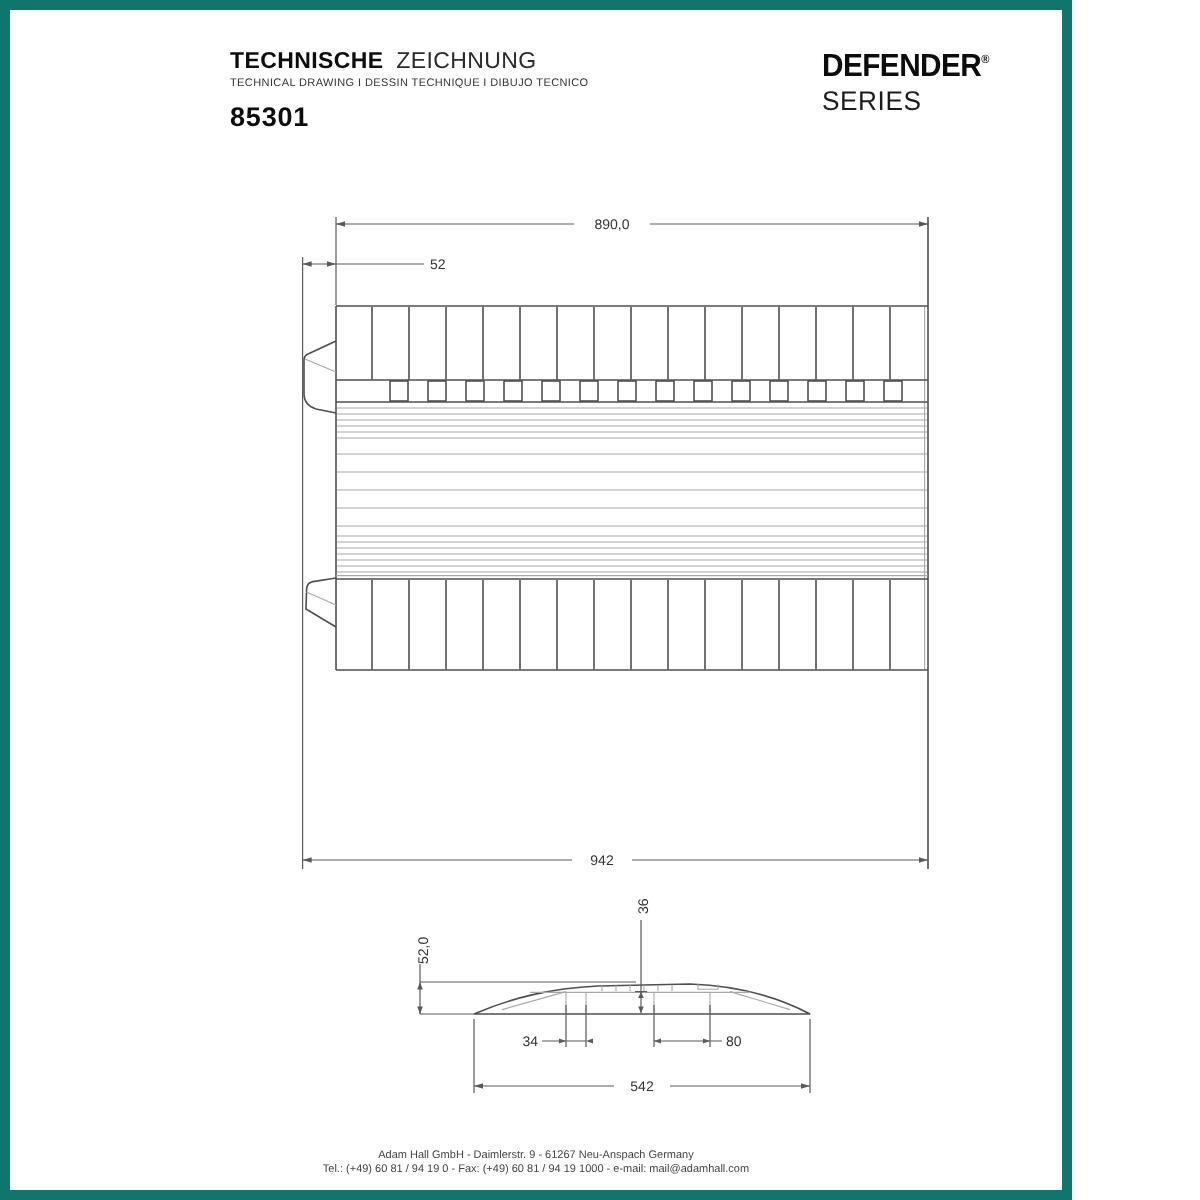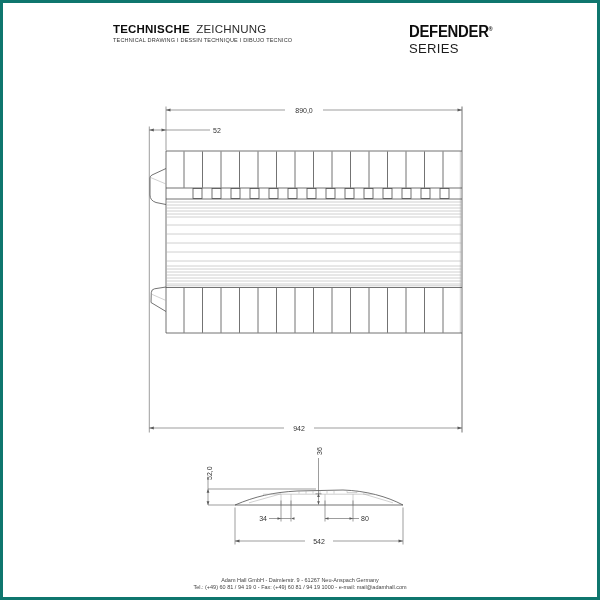--- a/index.html
+++ b/index.html
@@ -1,16 +1,16 @@
 <!DOCTYPE html>
 <html><head>
 <meta charset="utf-8">
 <style>
   html,body{margin:0;padding:0;background:#fff;}
-  #stage{position:relative;width:600px;height:600px;background:#fff;border:3px solid #0f766e;box-sizing:border-box;overflow:hidden;font-family:"Liberation Sans",sans-serif;}
+  #stage{position:relative;width:536px;height:600px;background:#fff;border:5px solid #0f766e;box-sizing:border-box;overflow:hidden;font-family:"Liberation Sans",sans-serif;}
   .hdr{position:absolute;left:110px;top:20px;color:#111;}
   .hdr-title{font-size:11.5px;letter-spacing:.2px;white-space:nowrap;}
   .hdr-title .t1{font-weight:800;color:#0d0d0d;}
   .hdr-title .t2{font-weight:400;color:#2b2b2b;margin-left:3px;}
   .hdr-sub{font-size:5.5px;color:#333;letter-spacing:.2px;margin-top:2px;white-space:nowrap;}
   .hdr-code{font-size:13.5px;font-weight:800;color:#0d0d0d;margin-top:6px;letter-spacing:.4px;}
   .brand{position:absolute;left:406px;top:20px;color:#0d0d0d;}
   .brand-name{font-size:16px;font-weight:800;letter-spacing:-.3px;transform:scaleX(.93);transform-origin:left;white-space:nowrap;}
   .brand-name .reg{font-size:6px;vertical-align:super;font-weight:700;}
   .brand-series{font-size:13.5px;font-weight:400;letter-spacing:.3px;margin-top:0px;color:#1c1c1c;transform:scaleX(.97);transform-origin:left;}
@@ -27,20 +27,21 @@
 <body>
 
 <div id="stage">
 
   <div class="hdr">
     <div class="hdr-title">
       <span class="t1">TECHNISCHE</span>
       <span class="t2">ZEICHNUNG</span>
     </div>
     <div class="hdr-sub">TECHNICAL DRAWING I DESSIN TECHNIQUE I DIBUJO TECNICO</div>
+    <div class="hdr-code">85301</div>
   </div>
 
   <div class="brand">
     <div class="brand-name"><span>DEFENDER</span><span class="reg">®</span></div>
     <div class="brand-series">SERIES</div>
   </div>
 
   <svg width="600" height="600" viewBox="0 0 600 600">
 
     <g>

